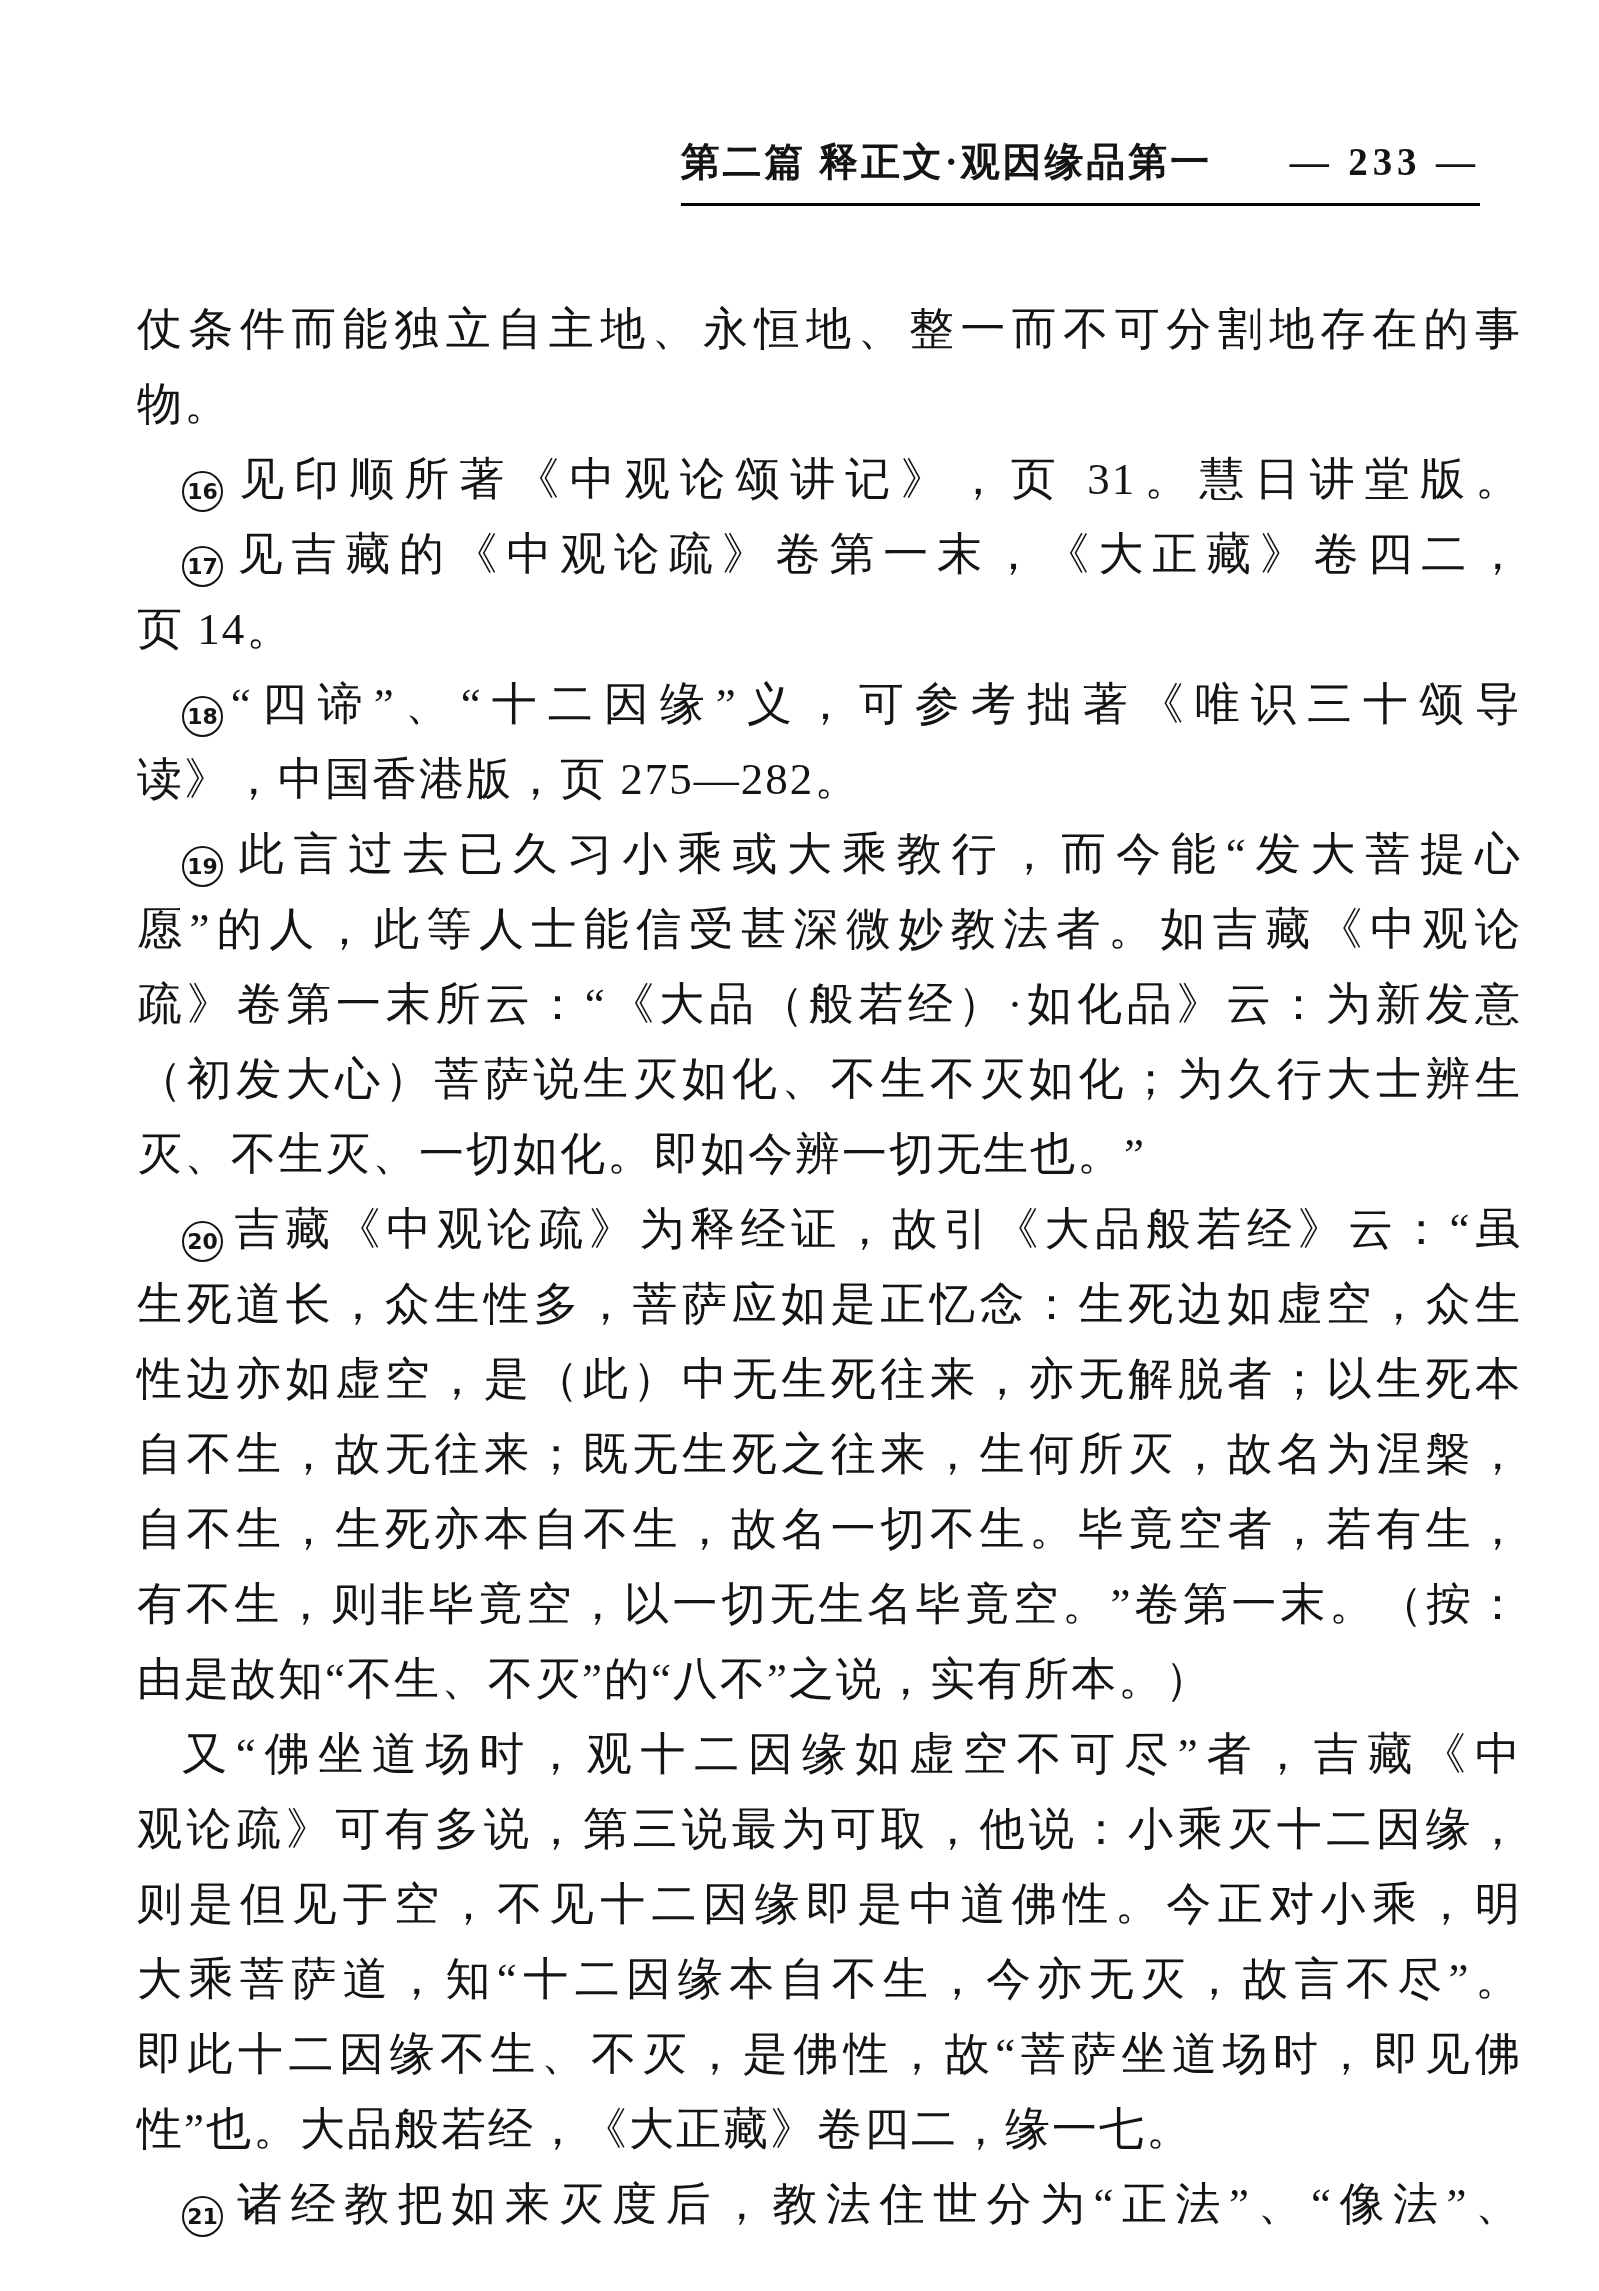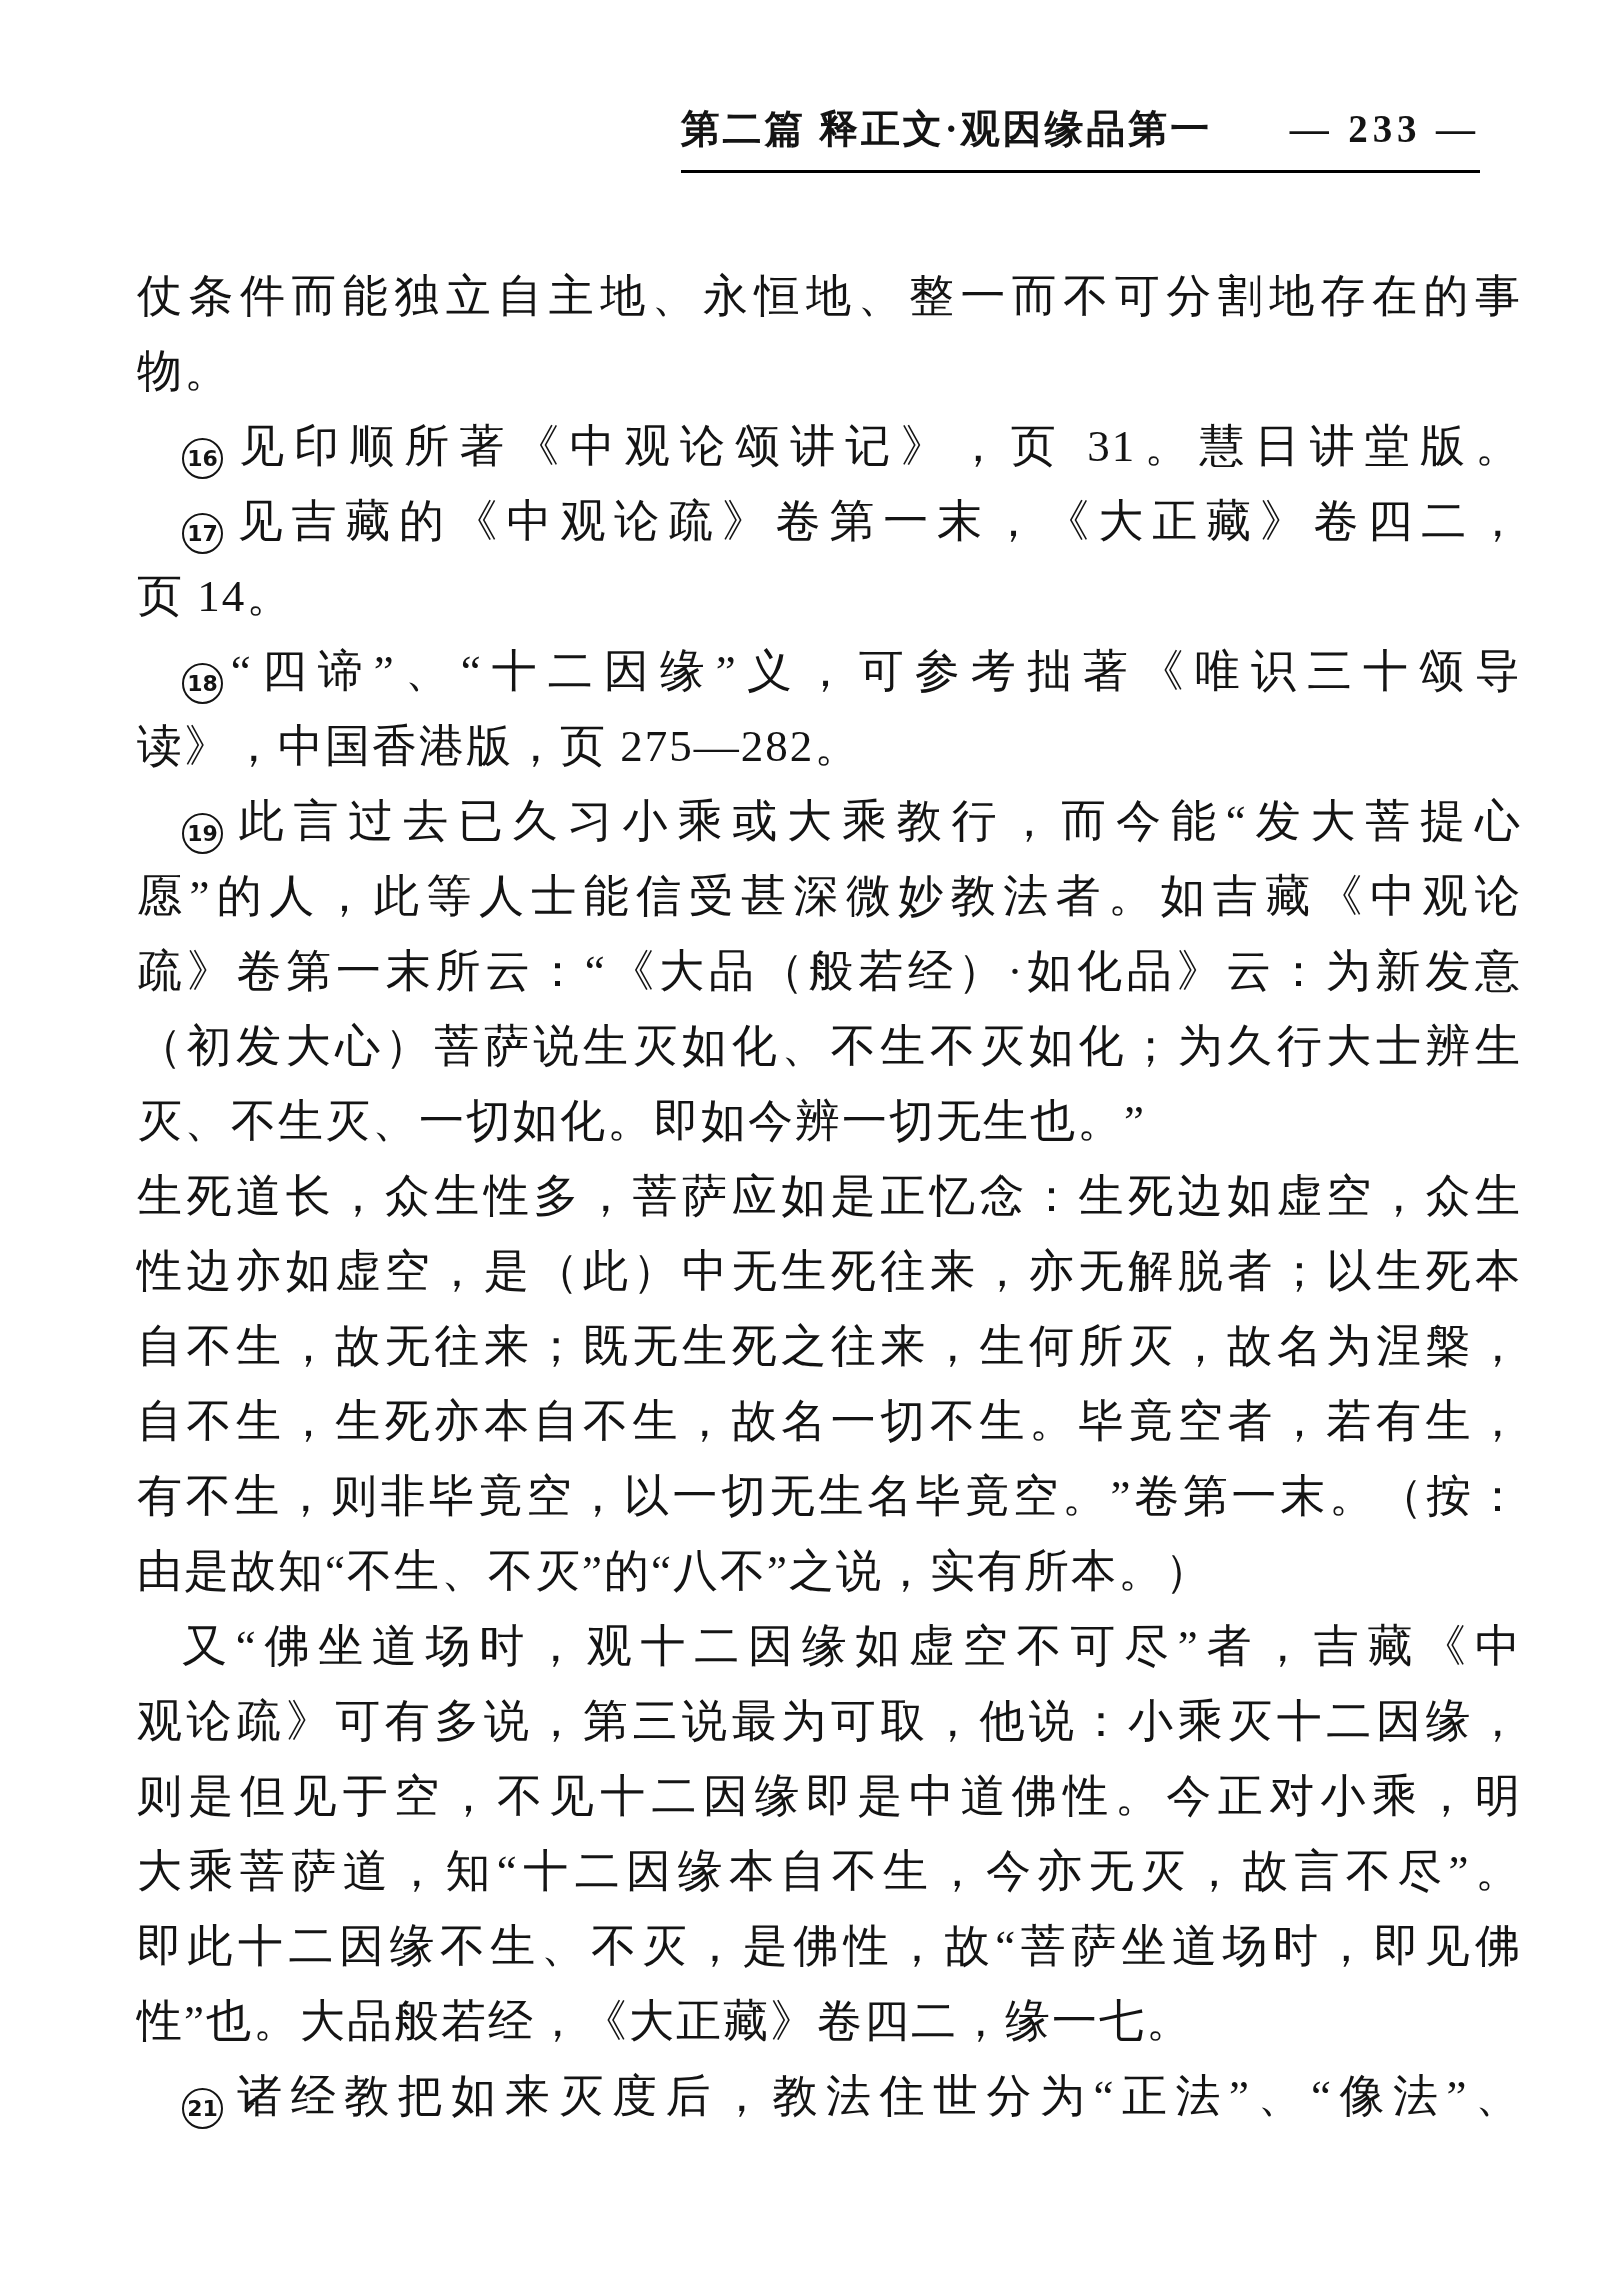--- a/index.html
+++ b/index.html
@@ -7,20 +7,21 @@
     position:relative;
     width:1600px; height:2292px;
     background:#ffffff;
     color:#141414;
     font-family:"Liberation Serif","DejaVu Serif",serif;
     overflow:hidden;
   }
   .header {
     padding:102px 120px 0 11px;
     text-align:right;
+    margin-top:33px;
   }
   .header-inner {
     display:inline-block;
     border-bottom:3.9px solid #000;
     padding-bottom:13.7px;
     font-size:39px;
     font-weight:600;
     letter-spacing:2.9px;
     white-space:nowrap;
   }
@@ -73,20 +74,21 @@
     <div class="ln ind"><span class="marker">16</span><span>见印顺所著《中观论颂讲记》，页 31。慧日讲堂版。</span></div>
     <div class="ln ind"><span class="marker">17</span><span>见吉藏的《中观论疏》卷第一末，《大正藏》卷四二，</span></div>
     <div class="ln short"><span>页 14。</span></div>
     <div class="ln ind"><span class="marker">18</span><span>“四谛”、“十二因缘”义，可参考拙著《唯识三十颂导</span></div>
     <div class="ln short"><span>读》，中国香港版，页 275—282。</span></div>
     <div class="ln ind"><span class="marker">19</span><span>此言过去已久习小乘或大乘教行，而今能“发大菩提心</span></div>
     <div class="ln"><span>愿”的人，此等人士能信受甚深微妙教法者。如吉藏《中观论</span></div>
     <div class="ln"><span>疏》卷第一末所云：“《大品（般若经）·如化品》云：为新发意</span></div>
     <div class="ln"><span>（初发大心）菩萨说生灭如化、不生不灭如化；为久行大士辨生</span></div>
     <div class="ln short"><span>灭、不生灭、一切如化。即如今辨一切无生也。”</span></div>
+    <div class="ln ind"><span class="marker">20</span><span>吉藏《中观论疏》为释经证，故引《大品般若经》云：“虽</span></div>
     <div class="ln"><span>生死道长，众生性多，菩萨应如是正忆念：生死边如虚空，众生</span></div>
     <div class="ln"><span>性边亦如虚空，是（此）中无生死往来，亦无解脱者；以生死本</span></div>
     <div class="ln"><span>自不生，故无往来；既无生死之往来，生何所灭，故名为涅槃，</span></div>
     <div class="ln"><span>自不生，生死亦本自不生，故名一切不生。毕竟空者，若有生，</span></div>
     <div class="ln"><span>有不生，则非毕竟空，以一切无生名毕竟空。”卷第一末。（按：</span></div>
     <div class="ln short"><span>由是故知“不生、不灭”的“八不”之说，实有所本。）</span></div>
     <div class="ln ind"><span>又“佛坐道场时，观十二因缘如虚空不可尽”者，吉藏《中</span></div>
     <div class="ln"><span>观论疏》可有多说，第三说最为可取，他说：小乘灭十二因缘，</span></div>
     <div class="ln"><span>则是但见于空，不见十二因缘即是中道佛性。今正对小乘，明</span></div>
     <div class="ln"><span>大乘菩萨道，知“十二因缘本自不生，今亦无灭，故言不尽”。</span></div>

